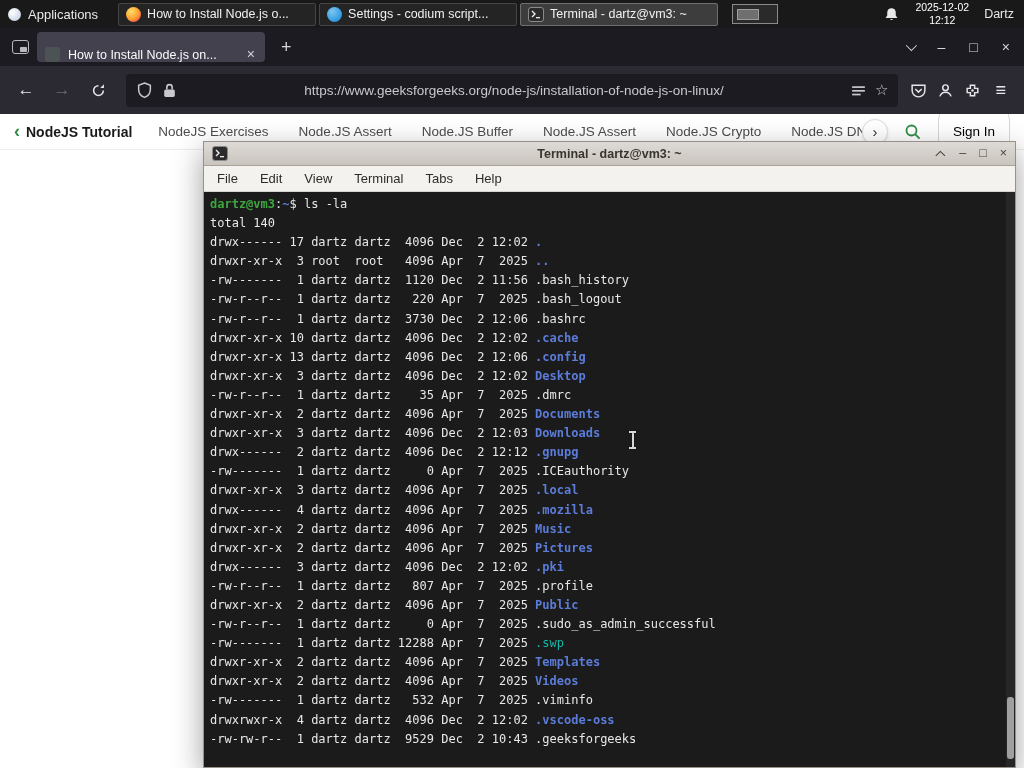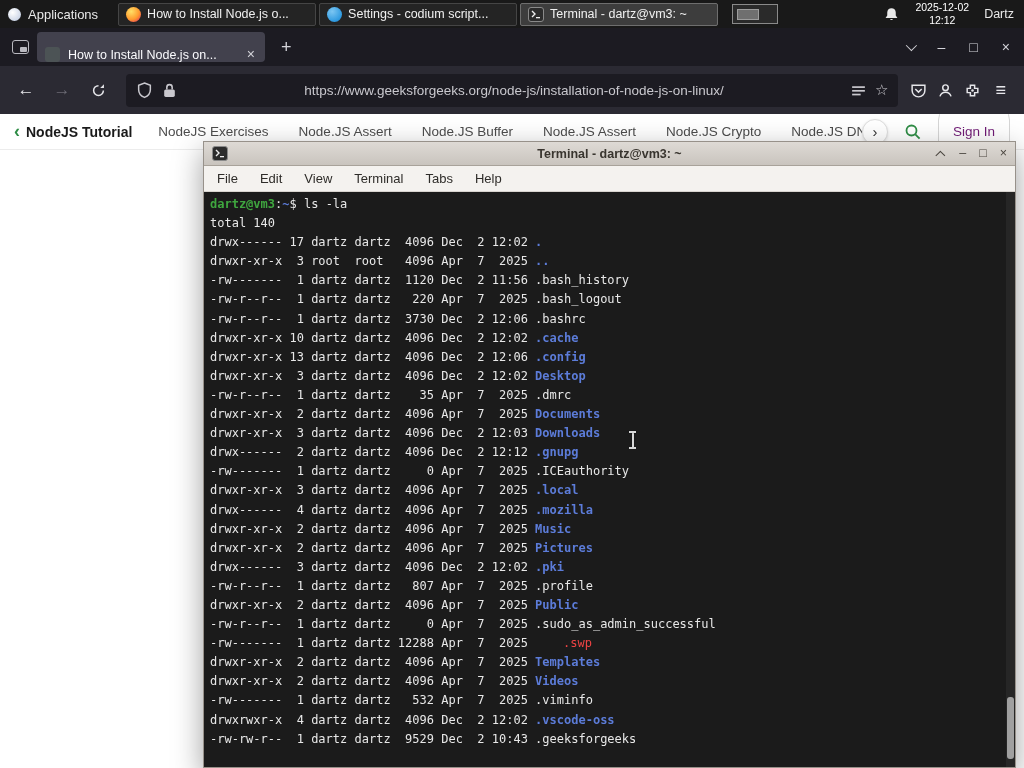--- a/index.html
+++ b/index.html
@@ -53,42 +53,42 @@
   .hamburger { font-size:18px; color:#e6e6ea; padding:0 4px; }
 
   .sitestrip { height:36px; background:#fff; border-bottom:1px solid #ececec; display:flex; align-items:center; padding:0 14px; overflow:hidden; }
   .chev-green { color:#2f8d46; font-size:18px; font-weight:bold; margin-right:6px; }
   .site-primary { font-size:14px; color:#1a1a1a; font-weight:bold; white-space:nowrap; }
   .site-items { display:flex; gap:30px; margin-left:26px; overflow:hidden; white-space:nowrap; }
   .site-item { font-size:13.5px; color:#4d4d4d; }
   .strip-right { margin-left:auto; display:flex; align-items:center; gap:16px; flex:0 0 auto; }
   .chev-circle { width:26px; height:26px; border:1px solid #ddd; border-radius:50%; display:flex; align-items:center; justify-content:center;
                  color:#333; font-size:15px; box-shadow:0 1px 3px rgba(0,0,0,.12); background:#fff; }
-  .signin { font-size:13.5px; color:#701a75; border:1px solid #d6d6d6; border-radius:15px; padding:18px 14px; }
+  .signin { font-size:13.5px; color:#000000; border:1px solid #d6d6d6; border-radius:15px; padding:18px 14px; }
   .page-content { height:calc(740px - 38px - 48px - 36px); background:#fff; }
 
   
   .term { position:absolute; left:203px; top:141px; width:813px; height:627px; z-index:20;
           border:1px solid #97918a; box-shadow:0 10px 28px rgba(0,0,0,.38); background:#1b1b1b; }
   .t-title { height:24px; background:linear-gradient(#dedad5,#c9c4be); border-bottom:1px solid #a8a29a; position:relative;
              display:flex; align-items:center; padding:0 8px; }
   .t-title-text { position:absolute; left:0; right:0; text-align:center; font-size:12.5px; font-weight:bold; color:#39352f; }
   .t-btns { margin-left:auto; display:flex; align-items:center; gap:13px; z-index:1; }
   .t-btn { font-size:12.5px; color:#4a453f; line-height:1; }
   .chev-up { display:inline-block; width:7px; height:7px; border-left:1.7px solid #4a453f; border-top:1.7px solid #4a453f; transform:rotate(45deg) translateY(3px); }
   .t-menu { height:26px; background:#f4f2ef; border-bottom:1px solid #d8d4cf; display:flex; align-items:center; gap:22px; padding-left:13px; }
   .t-menu-item { font-size:13px; color:#2e2c29; }
   .t-body { position:relative; height:575px; background:#1b1b1b; padding:3px 6px; overflow:hidden;
             font-family:"DejaVu Sans Mono", monospace; font-size:12px; line-height:19.1px; color:#e8e8e8; }
   .t-line { white-space:pre; }
   .p-user { color:#3fa63f; font-weight:bold; }
   .p-path { color:#5c7cd9; font-weight:bold; }
   .t-name { color:#e8e8e8; }
   .k-dir .t-name { color:#5c7cd9; font-weight:bold; }
-  .k-dim .t-name { color:#ef4444;margin-left:28px; }
+  .k-dim .t-name { color:#14b8a6; }
   .t-scrolltrack { position:absolute; right:0; top:0; width:9px; height:100%; background:rgba(255,255,255,0.05); }
   .t-scrollthumb { position:absolute; right:1px; bottom:8px; width:7px; height:62px; background:#a0a0a0; border-radius:3px; }
   .ibeam { position:absolute; left:424px; top:239px; width:9px; height:18px; }
   .ibeam::before { content:""; position:absolute; left:4px; top:1px; width:2px; height:16px; background:#d8d8d8; box-shadow:0 0 1px #000; }
   .ibeam::after { content:""; position:absolute; left:1px; top:0; width:7px; height:2px; background:#d8d8d8;
                   box-shadow:0 16px 0 #d8d8d8, 0 0 1px #000; }
 </style>
 </head>
 <body>
 

